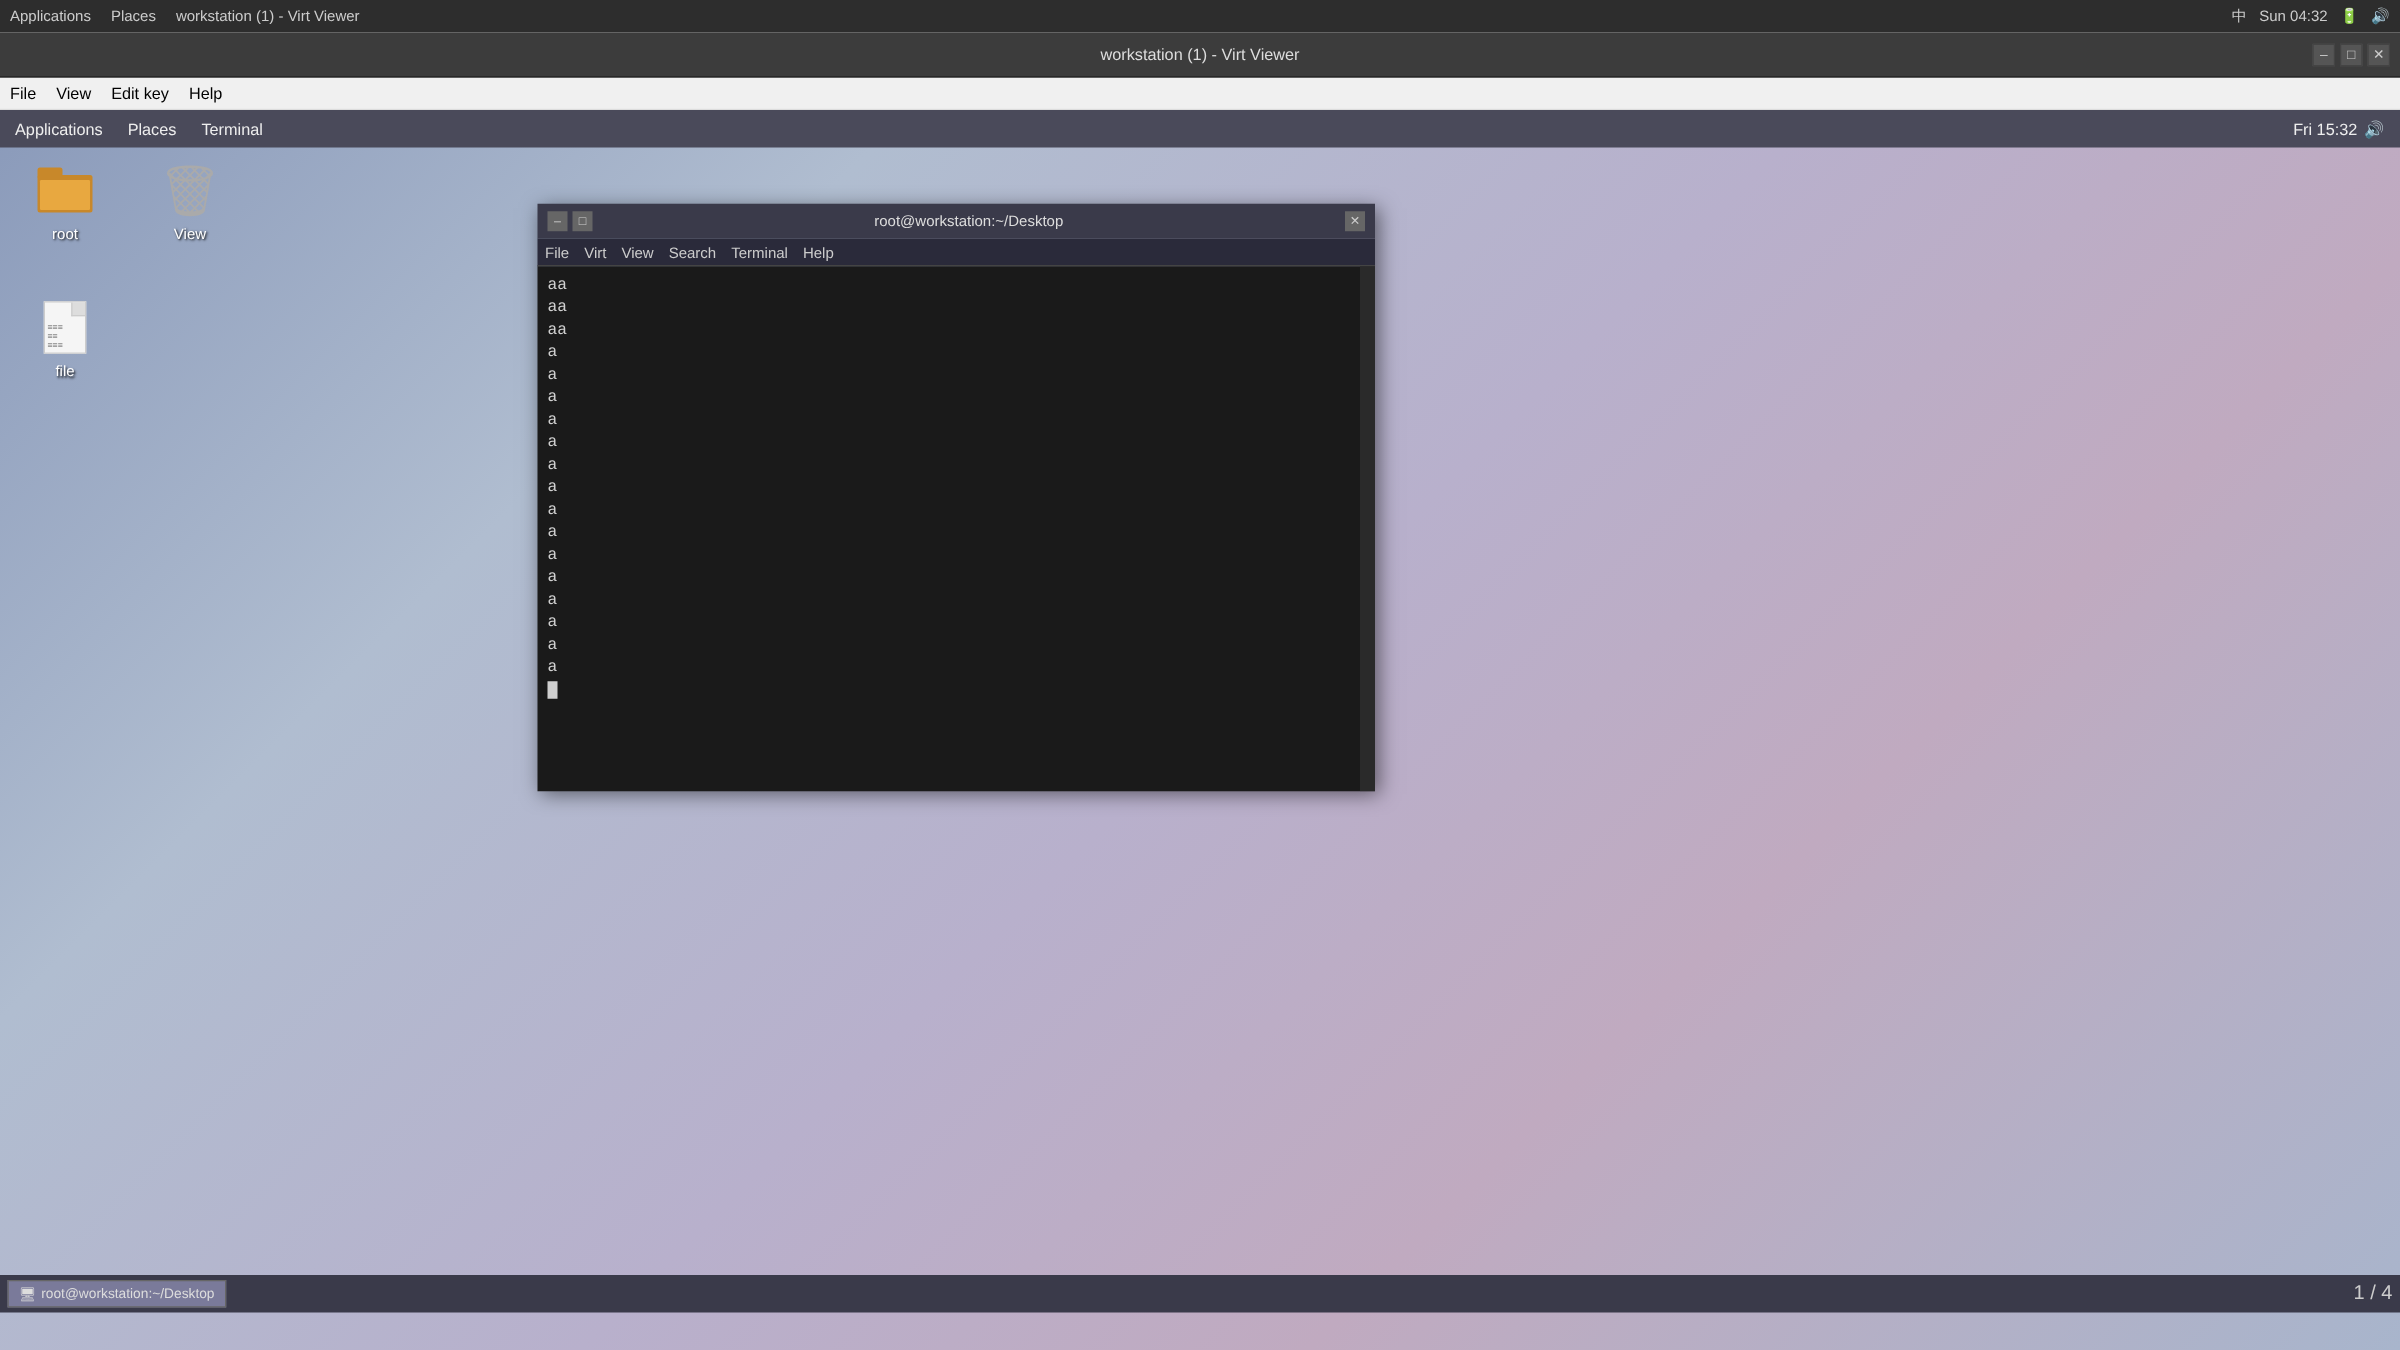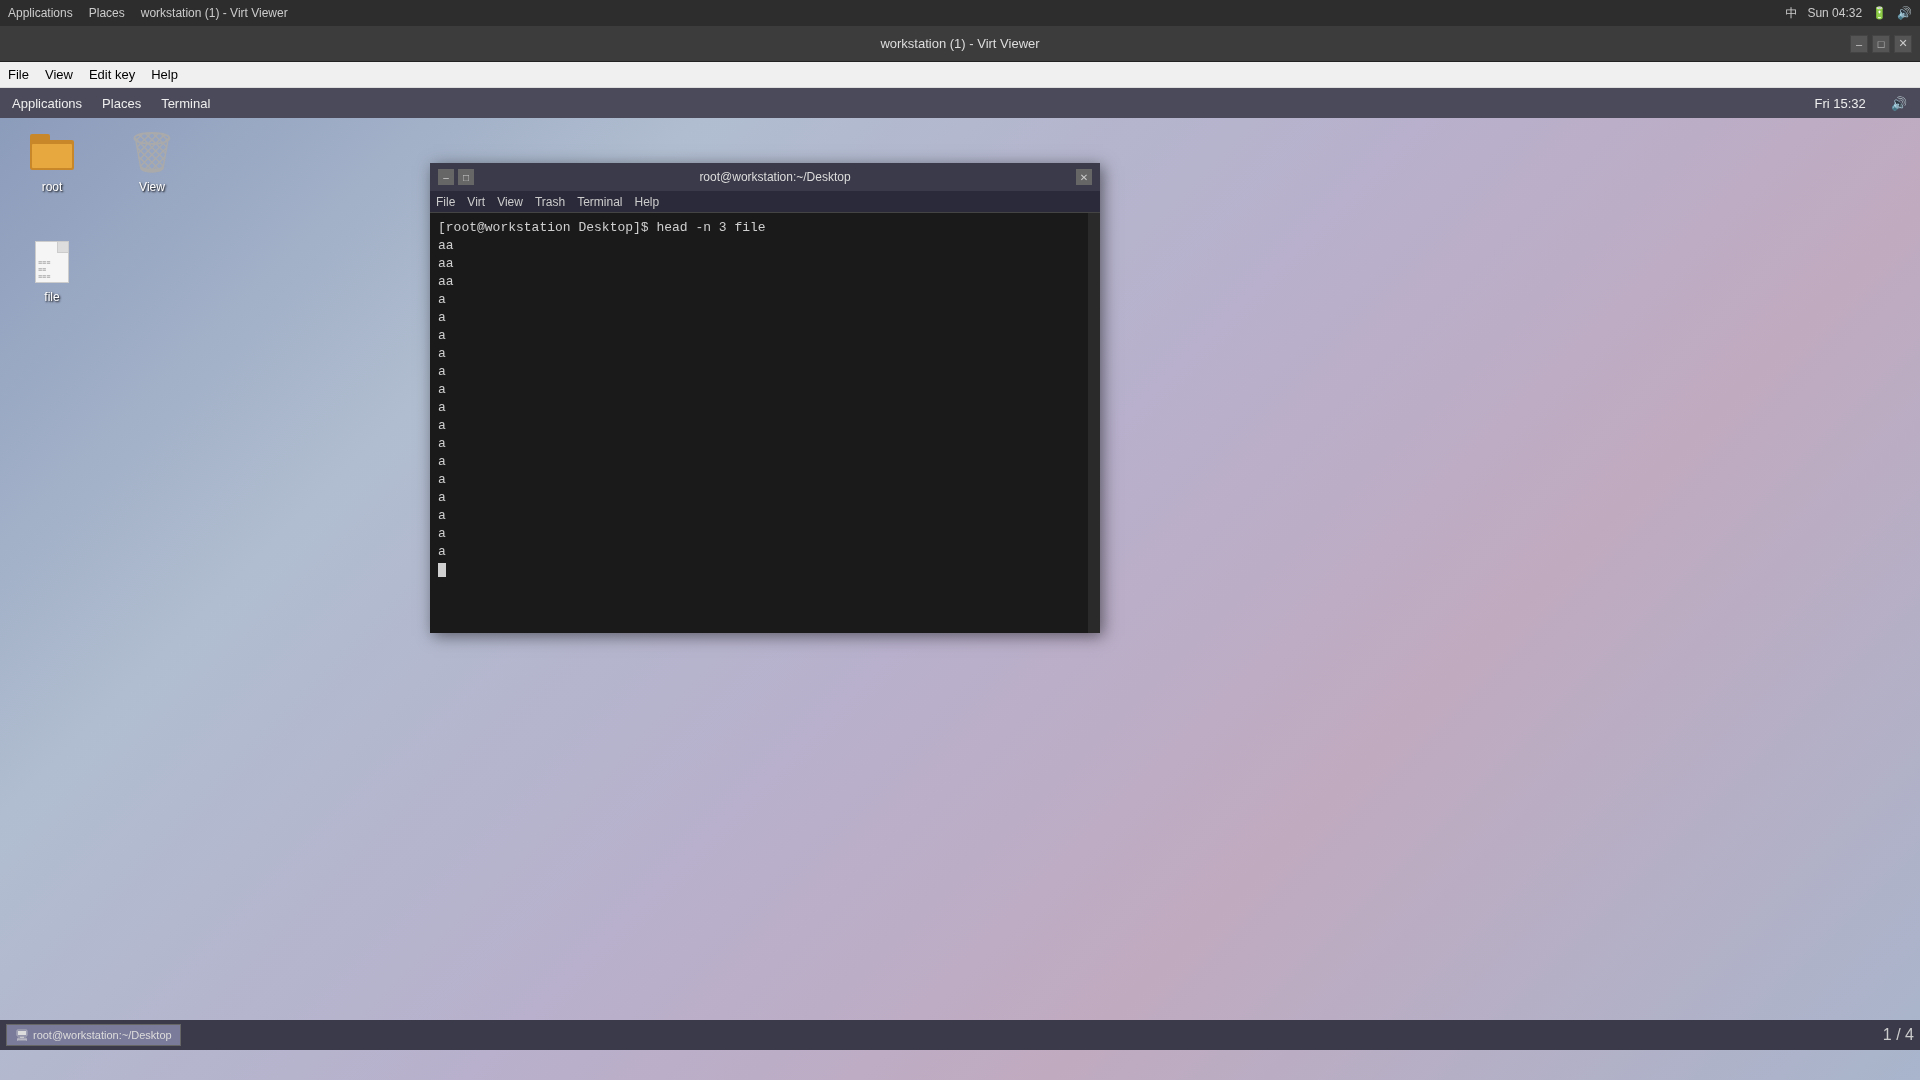--- a/index.html
+++ b/index.html
@@ -65,21 +65,21 @@
     #guest-topbar {
       height: 30px;
       background: #4a4a5a;
       display: flex;
       align-items: center;
       padding: 0 12px;
       gap: 20px;
       font-size: 13px;
       color: #eee;
     }
-    #guest-topbar .right { margin-left: auto; display: flex; align-items: center; gap: 26px; font-size: 13px; }
+    #guest-topbar .right { margin-left: auto; display: flex; align-items: center; gap: 6px; font-size: 13px; }
 
     
     .desktop-icon {
       position: absolute;
       width: 80px;
       display: flex;
       flex-direction: column;
       align-items: center;
       gap: 4px;
       cursor: pointer;
@@ -327,27 +327,26 @@
         <span class="title">root@workstation:~/Desktop</span>
         <div class="term-controls">
           <div class="term-btn">✕</div>
         </div>
       </div>
 
       <div id="terminal-menubar">
         <span>File</span>
         <span>Virt</span>
         <span>View</span>
-        <span>Trash</span>
+        <span>Search</span>
         <span>Terminal</span>
         <span>Help</span>
       </div>
 
       <div id="terminal-content">
-        <div class="line prompt">[root@workstation Desktop]$ head -n 3 file</div>
         <div class="line">aa</div>
         <div class="line">aa</div>
         <div class="line">aa</div>
         <div class="line">a</div>
         <div class="line">a</div>
         <div class="line">a</div>
         <div class="line">a</div>
         <div class="line">a</div>
         <div class="line">a</div>
         <div class="line">a</div>

